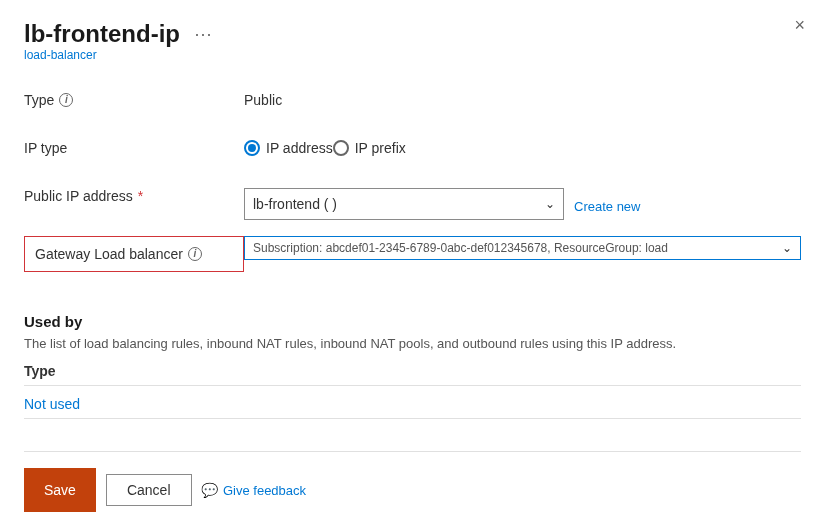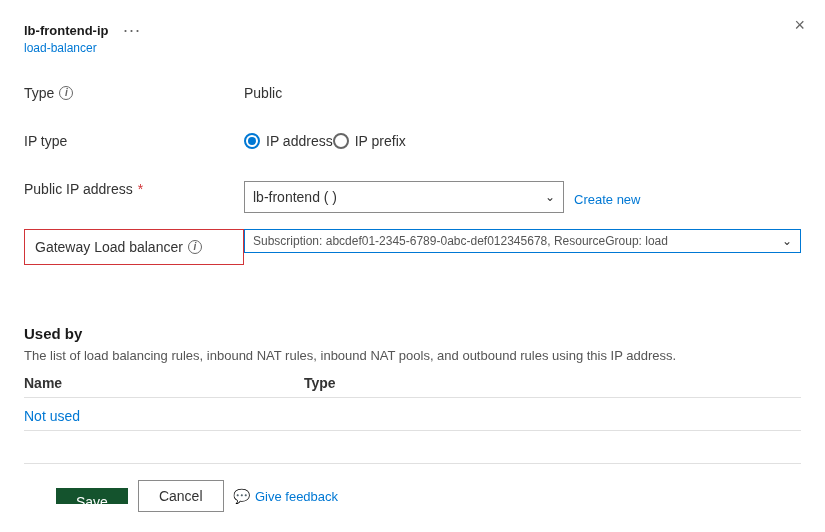--- a/index.html
+++ b/index.html
@@ -18,21 +18,21 @@
       display: flex;
       flex-direction: column;
     }
     .panel-header {
       display: flex;
       align-items: flex-start;
       justify-content: space-between;
       margin-bottom: 4px;
     }
     .panel-title {
-      font-size: 13px;
+      font-size: 24px;
       font-weight: 600;
       color: #1a1a1a;
     }
     .panel-dots {
       font-size: 18px;
       color: #666;
       margin-left: 8px;
       cursor: pointer;
     }
     .panel-subtitle {
@@ -249,28 +249,27 @@
     }
     .footer {
       display: flex;
       align-items: center;
       gap: 10px;
       margin-top: 24px;
       padding-top: 16px;
       border-top: 1px solid #e0e0e0;
     }
     .save-btn {
-      background: #14532d;
+      background: #c2410c;
       color: #fff;
       border: none;
       padding: 6px 20px;
       font-size: 14px;
       cursor: pointer;
-      height: 16px;
-      margin-left: 32px;
+      height: 44px;
     }
     .cancel-btn {
       background: #fff;
       color: #333;
       border: 1px solid #8a8a8a;
       padding: 6px 20px;
       font-size: 14px;
       cursor: pointer;
       height: 32px;
     }
@@ -369,21 +368,20 @@
         </div>
       </div>
     </div>
 
   </div>
 
   <div class="used-by-section">
     <div class="used-by-title">Used by</div>
     <div class="used-by-desc">The list of load balancing rules, inbound NAT rules, inbound NAT pools, and outbound rules using this IP address.</div>
     <div class="table-header">
-      <div class="table-col-name">Name</div>
       <div class="table-col-type">Type</div>
     </div>
     <div class="table-row-data">
       <div class="table-cell-name">Not used</div>
       <div class="table-cell-type"></div>
     </div>
   </div>
 
   <div class="footer">
     <button class="save-btn">Save</button>

